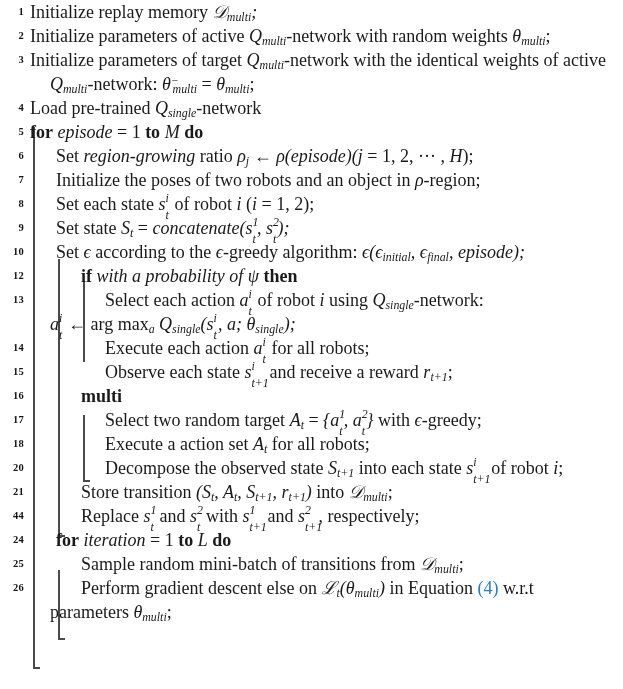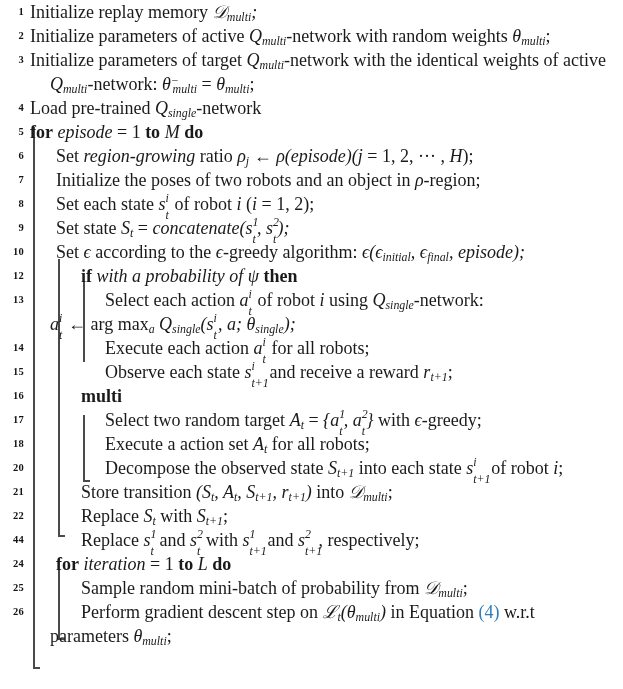--- a/index.html
+++ b/index.html
@@ -333,29 +333,20 @@
   <div class="row">
     <div class="lineno">21</div>
     <div class="content ind2">
       <span>Store transition</span>
       <span class="var">(S<sub>t</sub>, A<sub>t</sub>, S<sub>t+1</sub>, r<sub>t+1</sub>)</span>
       <span>into</span>
       <span class="cal">𝒟<sub>multi</sub></span>;
     </div>
   </div>
 
-  <div class="row">
-    <div class="lineno">22</div>
-    <div class="content ind2">
-      <span>Replace</span>
-      <span class="var">S<sub>t</sub></span>
-      <span>with</span>
-      <span class="var">S<sub>t+1</sub></span>;
-    </div>
-  </div>
 
   <div class="row">
     <div class="lineno">44</div>
     <div class="content ind2">
       <span>Replace</span>
       <span class="var">s<span class="supsub"><sup>1</sup><sub>t</sub></span>&nbsp;</span>
       <span>and</span>
       <span class="var">s<span class="supsub"><sup>2</sup><sub>t</sub></span>&nbsp;</span>
       <span>with</span>
       <span class="var">s<span class="supsub"><sup>1</sup><sub>t+1</sub></span>&nbsp;&nbsp;&nbsp;</span>
@@ -373,29 +364,29 @@
       <span class="op">=</span> 1
       <span class="bf">to</span>
       <span class="var">L</span>
       <span class="bf">do</span>
     </div>
   </div>
 
   <div class="row">
     <div class="lineno">25</div>
     <div class="content ind2">
-      <span>Sample random mini-batch of probability from</span>
+      <span>Sample random mini-batch of transitions from</span>
       <span class="cal">𝒟<sub>multi</sub></span>;
     </div>
   </div>
 
   <div class="row">
     <div class="lineno">26</div>
     <div class="content ind2">
-      <span>Perform gradient descent step on</span>
+      <span>Perform gradient descent else on</span>
       <span class="cal">ℒ<sub>t</sub>(θ<sub>multi</sub>)</span>
       <span>in Equation</span>
       <span class="blue">(4)</span>
       <span>w.r.t</span>
     </div>
   </div>
 
   <div class="row">
     <div class="lineno blank">.</div>
     <div class="content ind2 hang">

